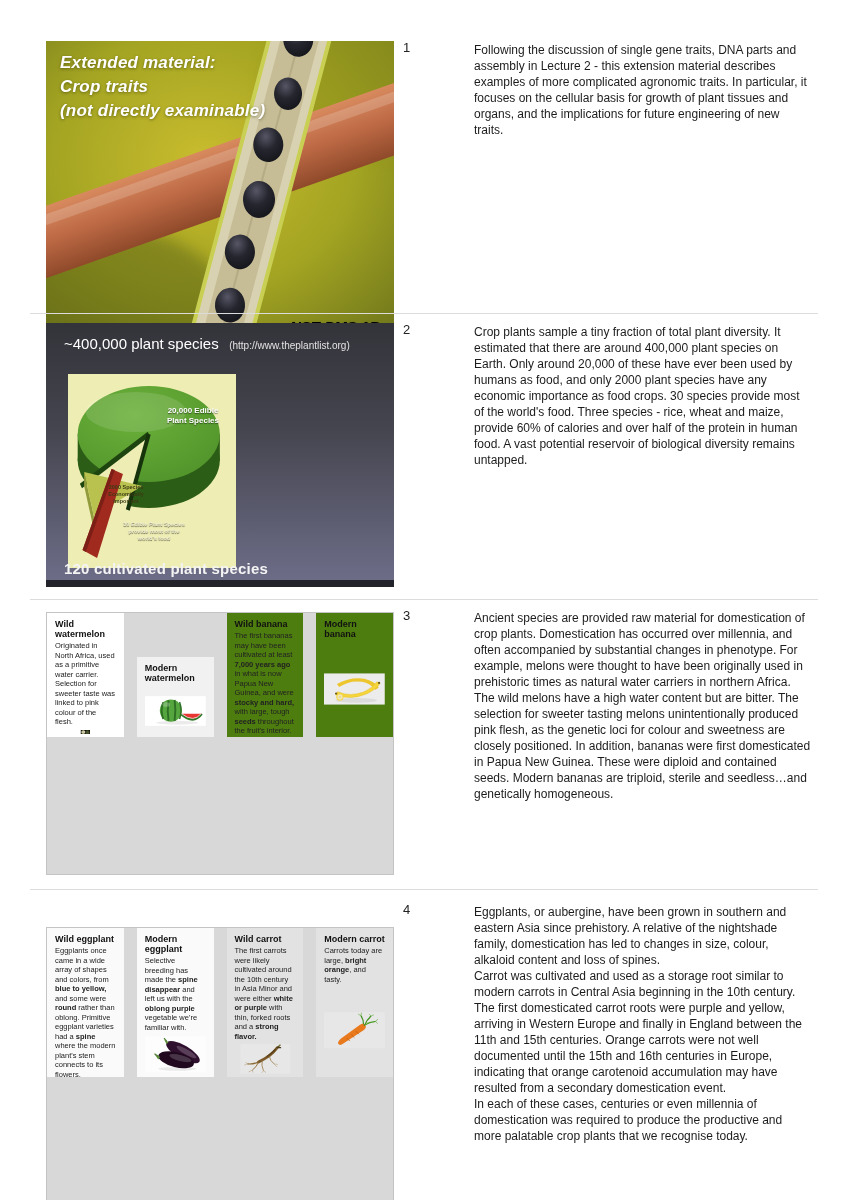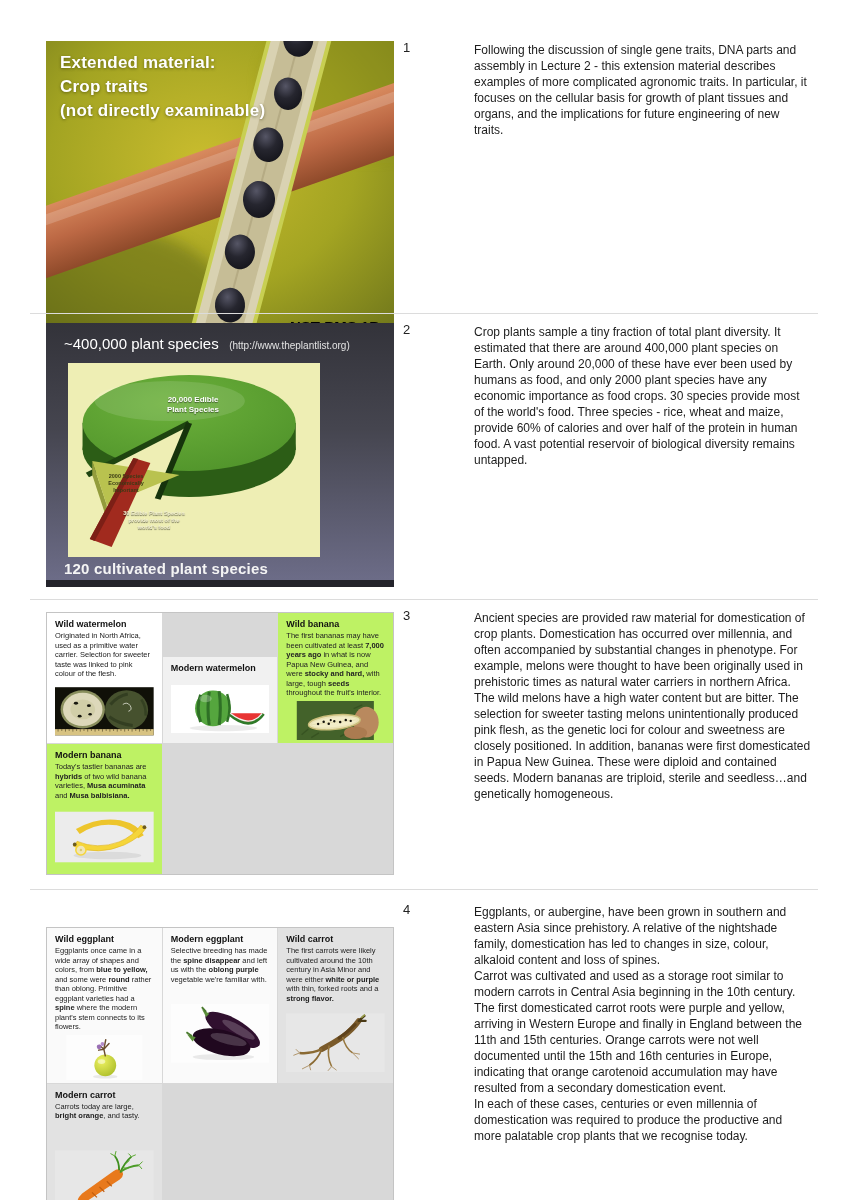--- a/index.html
+++ b/index.html
@@ -9,58 +9,58 @@
   }
   .pre { white-space:pre-line; }
 
   
   .slide { position:absolute; left:46px; width:348px; overflow:hidden; }
   .num   { position:absolute; left:403px; width:24px; font-size:13px; color:#222; }
   .notes { position:absolute; left:474px; width:338px; font-size:12px; line-height:16px; color:#1c1c1c; }
   .divider { position:absolute; left:30px; width:788px; height:1px; background:#dcdcdc; }
 
   
-  .s1 { top:41px; height:298px; background:#9a9b1e; }
+  .s1 { top:41px; height:298px; background:#9a9b1e;font-style:italic; }
   .s1 svg { position:absolute; inset:0; width:100%; height:100%; }
   .s1-title {
     position:absolute; left:14px; top:10px; font-size:17px; font-weight:bold; color:#fff;
     line-height:1.4; letter-spacing:.2px; text-shadow:0 1px 3px rgba(50,50,0,.55);
   }
   .s1-badge {
     position:absolute; right:14px; bottom:4px; font-size:15px; font-weight:bold; color:#000000;
     text-shadow:0 1px 3px rgba(50,50,0,.55);
   }
 
   
   .s2 { top:323px; height:264px; background:linear-gradient(180deg,#33333a 0%,#45454f 40%,#6e6e8a 100%); }
   .s2-title { position:absolute; left:18px; top:12px; width:320px; }
   .s2-t1 { font-size:15px; font-weight:normal; color:#ffffff; }
   .s2-t2 { font-size:10px; color:#e3e3e3; margin-left:6px; }
-  .pie-panel { position:absolute; left:22px; top:40px; width:252px; height:194px; background:#eeeeb4; }
+  .pie-panel { position:absolute; left:22px; top:51px; width:168px; height:194px; background:#eeeeb4; }
   .pie-panel svg { position:absolute; inset:0; width:100%; height:100%; }
   .pie-lbl { position:absolute; text-align:center; line-height:1.25; }
   .lbl-edible { left:70px; top:32px; width:110px; font-size:8px; font-weight:bold; color:#fff; text-shadow:0 1px 1px rgba(0,0,0,.5); }
   .lbl-econ   { left:18px; top:110px; width:80px; font-size:5.5px; font-weight:bold; color:#3a3a14; }
   .lbl-30     { left:36px; top:147px; width:100px; font-size:5.5px; font-weight:bold; color:#f4f2d2; text-shadow:0 1px 1px rgba(0,0,0,.6); }
   .s2-side { position:absolute; left:240px; top:126px; width:104px; font-size:12px; line-height:15.5px; color:#eceaf2; }
   .s2-bottom { position:absolute; left:18px; top:237px; font-size:15px; font-weight:bold; color:#f4f4f4; letter-spacing:.2px; }
   .s2-bottombar { position:absolute; left:0; bottom:0; width:100%; height:7px; background:#23232b; }
 
   
   .s3 { top:612px; height:263px; }
   .s4 { top:927px; height:312px; }
   .gridslide { border:1px solid #c4c4c4; background:#d8d8d8; box-sizing:border-box; }
-  .grid { display:grid; grid-template-columns:1fr 1fr 1fr; grid-template-rows:1fr 1fr; gap:1px; height:100%; }
+  .grid { display:grid; grid-template-columns:1fr 1fr 1fr 1fr; grid-template-rows:1fr 1fr; gap:13px; height:100%; }
   .panel { padding:6px 8px 3px 8px; display:flex; flex-direction:column; overflow:hidden; }
   .p-title { font-size:9px; font-weight:bold; color:#111; margin-bottom:2px; }
   .p-body  { font-size:7.5px; line-height:9.5px; color:#222; }
   .photo { flex:1; width:100%; min-height:0; margin-top:3px; }
   .s3 .p-a { background:#ffffff; }
   .s3 .p-b { background:#f1f1f1;margin-top:44px; }
-  .s3 .p-c, .s3 .p-d { background:#bef264; }
+  .s3 .p-c, .s3 .p-d { background:#4d7c0f; }
   .s4 .p-a, .s4 .p-b { background:#fafafa; }
   .s4 .p-c, .s4 .p-d { background:#e2e2e2; }
 </style>
 </head>
 <body>
 
 <div class="page">
 
   <div class="slide s1">
     <svg viewBox="0 0 348 258" preserveAspectRatio="none">
@@ -211,21 +211,20 @@
               <circle cx="78" cy="42" r="2.6" fill="#14120c"></circle>
             <circle cx="90" cy="45" r="2.6" fill="#14120c"></circle>
               <circle cx="102" cy="42" r="2.6" fill="#14120c"></circle>
             <circle cx="112" cy="45" r="2.4" fill="#14120c"></circle>
               <circle cx="71" cy="39" r="2.2" fill="#14120c"></circle>
           </g>
         </svg>
       </div>
       <div class="panel p-d">
         <div class="p-title">Modern banana</div>
-        <div class="p-body"><span>Today's tastier bananas are </span><b>hybrids</b><span> of two wild banana varieties, </span><b>Musa acuminata</b><span> and </span><b>Musa balbisiana.</b></div>
         <svg class="photo" viewBox="0 0 160 82" preserveAspectRatio="xMidYMid meet">
           <rect width="160" height="82" fill="#ececec"></rect>
           <ellipse cx="85" cy="71" rx="55" ry="6" fill="#000" opacity=".07"></ellipse>
           <path d="M34,28 Q70,8 106,14 Q134,20 144,38 L135,43 Q122,26 100,22 Q68,17 40,36 Z" fill="#edc52c"></path>
           <path d="M30,56 Q70,72 112,54 Q138,42 148,26 L139,22 Q126,40 104,49 Q68,62 36,48 Z" fill="#f5d53a" stroke="#e0b41f" stroke-width="1"></path>
           <circle cx="32" cy="53" r="3" fill="#6b5a1e"></circle>
           <circle cx="145" cy="25" r="3" fill="#6b5a1e"></circle>
           <circle cx="42" cy="62" r="9.5" fill="#f5d53a"></circle>
           <circle cx="42" cy="62" r="7" fill="#f0e6b8"></circle>
           <circle cx="42" cy="62" r="2" fill="#d8c872"></circle>

